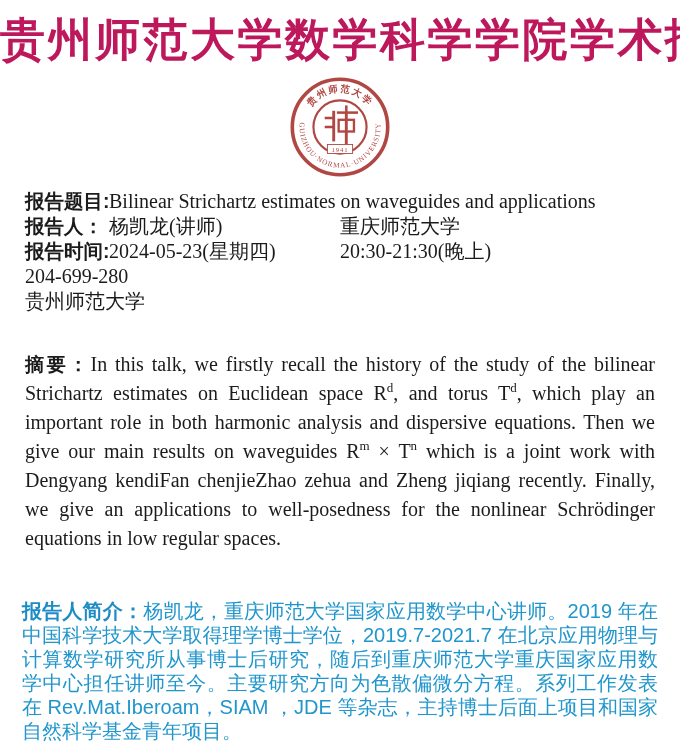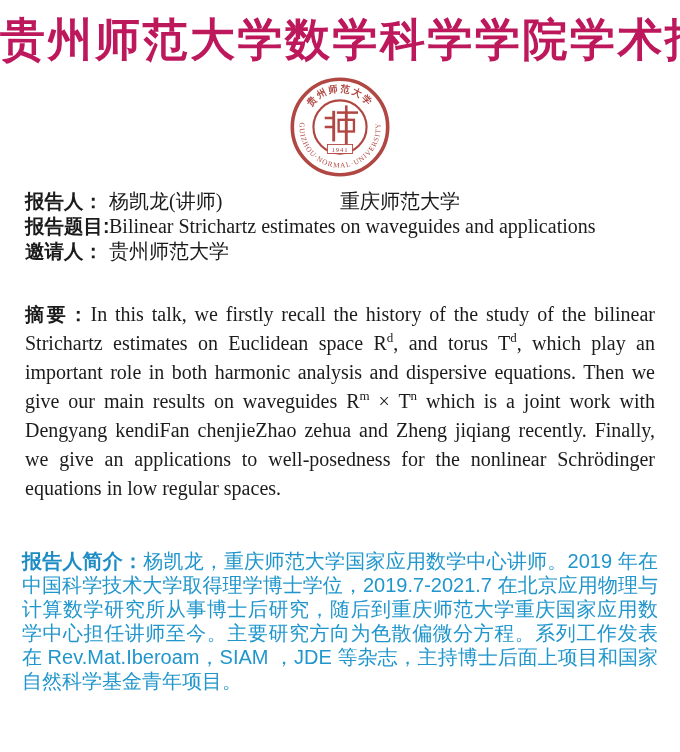--- a/index.html
+++ b/index.html
@@ -108,32 +108,37 @@
         <rect x="58.5" y="52" width="17" height="13" stroke-width="2.6"></rect>
       </g>
 
       <rect x="46" y="79.5" width="28" height="10" fill="#ffffff" stroke="#b04742" stroke-width="1"></rect>
       <text x="60" y="87.5" font-size="7.5" letter-spacing="1" fill="#b04742" text-anchor="middle" font-family="Liberation Serif, serif">1941</text>
     </svg>
   </div>
 
   <div class="info">
     <div class="info-row">
+      <span class="info-label">报告题目:</span>
+      <span class="info-value span2">Bilinear Strichartz estimates on waveguides and applications</span>
+    </div>
+    <div class="info-row">
       <span class="info-label">报告人：</span>
       <span class="info-value">杨凯龙(讲师)</span>
       <span class="info-value2">重庆师范大学</span>
     </div>
     <div class="info-row">
-      <span class="info-label">报告题目:</span>
-      <span class="info-value span2">Bilinear Strichartz estimates on waveguides and applications</span>
+      <span class="info-label">报告时间:</span>
+      <span class="info-value">2024-05-23(星期四)</span>
+      <span class="info-value2">20:30-21:30(晚上)</span>
     </div>
     <div class="info-row">
+      <span class="info-value">204-699-280</span>
     </div>
     <div class="info-row">
-      <span class="info-label">邀请人：</span>
       <span class="info-value2">贵州师范大学</span>
     </div>
   </div>
 
   <p class="abstract"><span class="abs-label">摘要：</span><span>In this talk, we firstly recall the history of the study of the bilinear Strichartz estimates on Euclidean space R</span><sup>d</sup><span>, and torus T</span><sup>d</sup><span>, which play an important role in both harmonic analysis and dispersive equations. Then we give our main results on waveguides R</span><sup>m</sup><span> × T</span><sup>n</sup><span> which is a joint work with Dengyang kendiFan chenjieZhao zehua and Zheng jiqiang recently. Finally, we give an applications to well-posedness for the nonlinear Schrödinger equations in low regular spaces.</span></p>
 
   <p class="bio"><span class="bio-label">报告人简介：</span><span>杨凯龙，重庆师范大学国家应用数学中心讲师。2019 年在中国科学技术大学取得理学博士学位，2019.7-2021.7 在北京应用物理与计算数学研究所从事博士后研究，随后到重庆师范大学重庆国家应用数学中心担任讲师至今。主要研究方向为色散偏微分方程。系列工作发表在 Rev.Mat.Iberoam，SIAM ，JDE 等杂志，主持博士后面上项目和国家自然科学基金青年项目。</span></p>
 
 </div>
 

